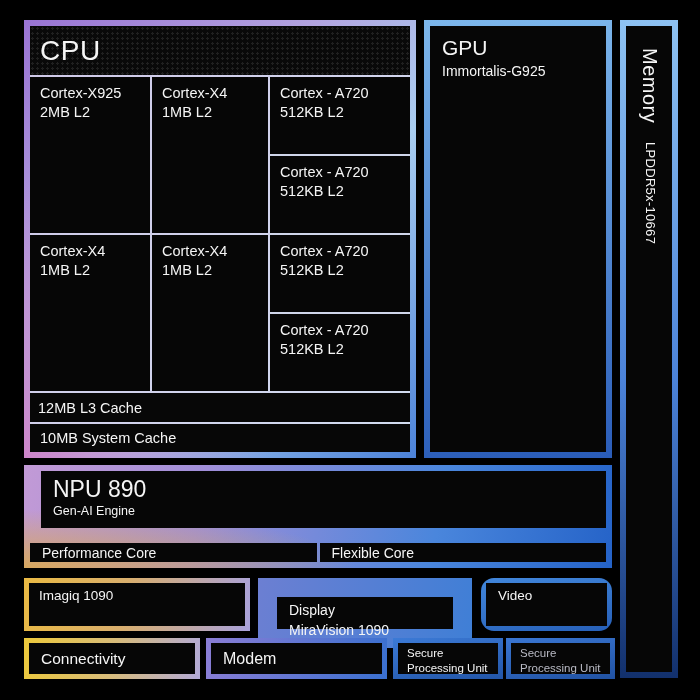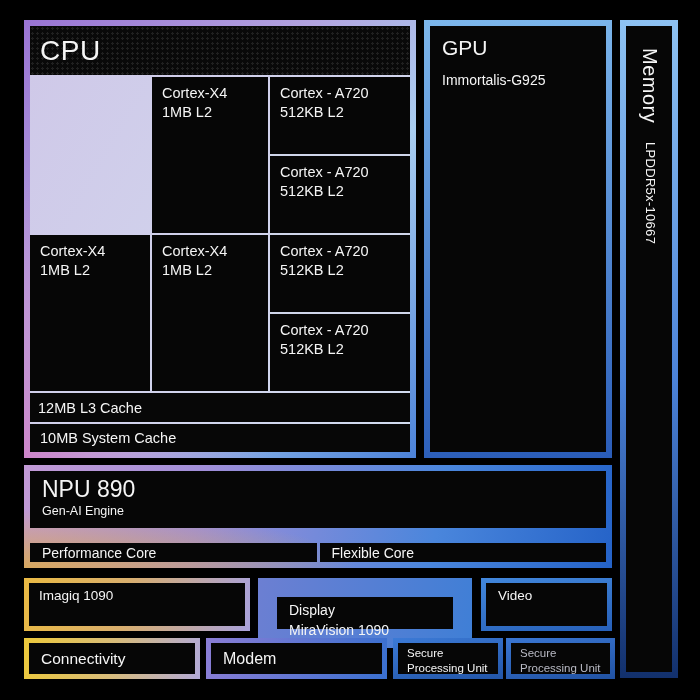--- a/index.html
+++ b/index.html
@@ -41,59 +41,60 @@
     grid-column:1/4;display:flex;align-items:center;padding:0 0 0 10px;
     font-size:14.5px;background:#070707;
   }
 
   
   #gpu-block{
     left:424px;top:20px;width:188px;height:438px;padding:6px;
     background:linear-gradient(175deg,#7db7ec,#2a5cb8);
   }
   #gpu-block .inner{padding:10px 12px;}
-  .gpu-title{font-size:21px;margin-bottom:12px;}
+  .gpu-title{font-size:21px;margin-bottom:3px;}
   .gpu-sub{font-size:14px;}
 
   
   #memory-block{
     left:620px;top:20px;width:58px;height:658px;padding:6px;
     background:linear-gradient(to bottom,#8ec2f2,#4b82d8 55%,#12306c);
   }
   #memory-block .inner{display:flex;justify-content:center;padding-top:22px;}
   .vtext{writing-mode:vertical-rl;text-orientation:mixed;}
   .memory-title{font-size:20px;letter-spacing:0.5px;}
   .memory-sub{font-size:13px;margin-top:14px;letter-spacing:0.3px;}
 
   
   #npu-block{
     left:24px;top:465px;width:588px;height:103px;padding:6px;
     background:
       radial-gradient(ellipse at 0% 100%, rgba(217,169,88,0.95), rgba(217,169,88,0) 40%),
       linear-gradient(100deg,#c29ad6 0%,#a08ed8 30%,#4a86dc 70%,#2563c8 100%);
   }
   .npu-grid{width:100%;height:100%;display:grid;grid-template-rows:1fr 31px;gap:3px;}
-  .npu-title-cell{background:#060606;padding:5px 12px;}
+  .npu-title-cell{background:#060606;padding:5px 12px;margin-left:11px;}
   .npu-title{font-size:23px;}
   .npu-sub{font-size:12.5px;margin-top:1px;}
   .npu-cores{display:grid;grid-template-columns:1fr 1fr;gap:3px;margin-top:12px;}
   .npu-core{background:#060606;display:flex;align-items:center;padding-left:12px;font-size:14px;}
 
   
   #isp-block{
     left:24px;top:578px;width:226px;height:53px;padding:5px;
     background:linear-gradient(100deg,#eaba44,#d8ae6e 45%,#a9a2dc);
   }
   #display-block{
     left:258px;top:578px;width:214px;height:70px;padding:19px;
     background:linear-gradient(100deg,#6c7fd2,#3f7fd6);
   }
   #video-block{
     left:481px;top:578px;width:131px;height:53px;padding:5px;
     background:linear-gradient(170deg,#4287dc,#2760b8);
+    border-radius:13px;
   }
   .two-line{padding:4px 10px;font-size:13.5px;line-height:1.4;}
   #display-block .two-line{font-size:14px;padding:4px 12px;}
   #video-block .inner{padding:5px 12px;font-size:13.5px;}
 
   
   #connectivity-block{
     left:24px;top:638px;width:176px;height:41px;padding:5px;
     background:linear-gradient(100deg,#edc93b,#d8bc7a 50%,#b2aad8);
   }
@@ -117,20 +118,24 @@
 </style>
 </head>
 <body>
 
 <div class="page">
 
   <div class="block" id="cpu-block">
     <div class="cpu-grid">
       <div class="cpu-title-cell">CPU</div>
 
+      <div class="cell" style="grid-area:2/1;">
+        <span class="core-name">Cortex-X925</span>
+        <span class="core-cache">2MB L2</span>
+      </div>
       <div class="cell" style="grid-area:2/2;">
         <span class="core-name">Cortex-X4</span>
         <span class="core-cache">1MB L2</span>
       </div>
 
       <div class="a720-stack">
         <div class="cell">
           <span class="core-name">Cortex - A720</span>
           <span class="core-cache">512KB L2</span>
         </div>

